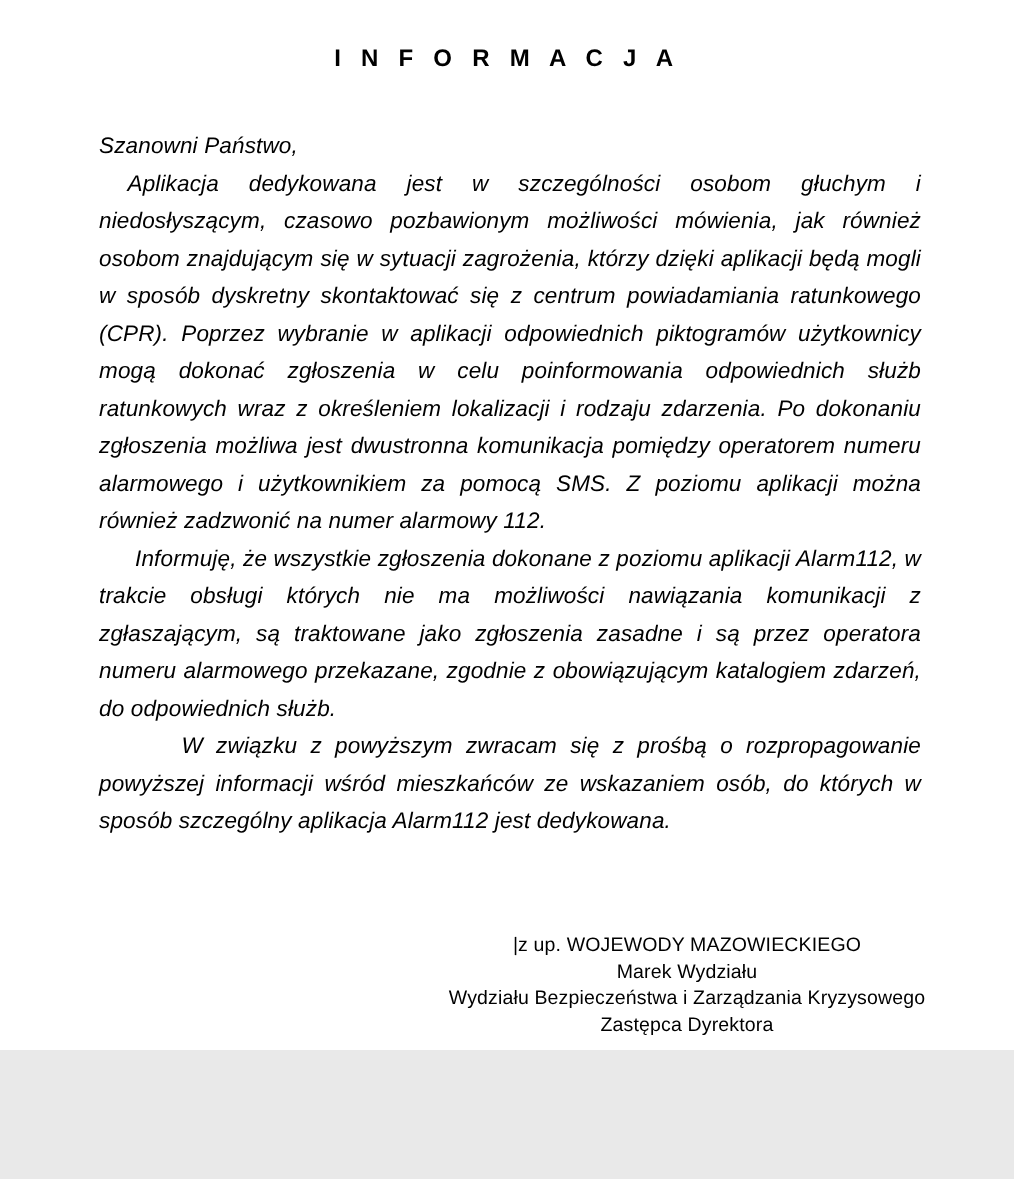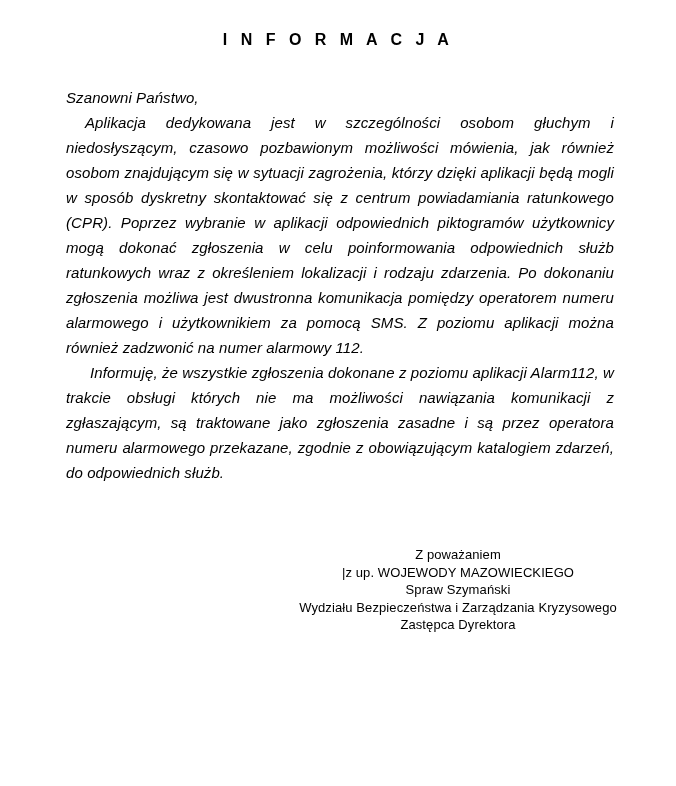--- a/index.html
+++ b/index.html
@@ -1,20 +1,20 @@
 <!DOCTYPE html>
 <html><head>
   <meta charset="utf-8">
   <style>
     * { margin: 0; padding: 0; box-sizing: border-box; }
     html, body { background: #e9e9e9; }
     .page {
       position: relative;
       width: 676px;
-      height: 786px;
+      height: 700px;
       margin: 0 auto;
       background: #ffffff;
       color: #000000;
       font-family: "Liberation Sans", "DejaVu Sans", sans-serif;
       overflow: hidden;
     }
     .doc-title {
       padding-top: 31px;
       text-align: center;
       font-size: 16px;
@@ -54,23 +54,23 @@
 <body>
 
 <div class="page">
 
   <div class="doc-title">I N F O R M A C J A</div>
 
   <div class="doc-body">
     <p class="salutation">Szanowni Państwo,</p>
     <p class="indent-sm">Aplikacja dedykowana jest w szczególności osobom głuchym i niedosłyszącym, czasowo pozbawionym możliwości mówienia, jak również osobom znajdującym się w sytuacji zagrożenia, którzy dzięki aplikacji będą mogli w sposób dyskretny skontaktować się z centrum powiadamiania ratunkowego (CPR). Poprzez wybranie w aplikacji odpowiednich piktogramów użytkownicy mogą dokonać zgłoszenia w celu poinformowania odpowiednich służb ratunkowych wraz z określeniem lokalizacji i rodzaju zdarzenia. Po dokonaniu zgłoszenia  możliwa jest dwustronna komunikacja pomiędzy operatorem numeru alarmowego i użytkownikiem za pomocą SMS. Z poziomu aplikacji można również zadzwonić na numer alarmowy 112.</p>
     <p class="indent-md">Informuję, że wszystkie zgłoszenia dokonane z poziomu aplikacji Alarm112, w trakcie obsługi których nie ma możliwości nawiązania komunikacji z zgłaszającym, są traktowane jako zgłoszenia zasadne i są przez operatora numeru alarmowego przekazane, zgodnie z obowiązującym katalogiem zdarzeń, do odpowiednich służb.</p>
+    <p class="indent-lg">W związku z powyższym zwracam się z prośbą o rozpropagowanie powyższej informacji wśród mieszkańców ze wskazaniem osób, do których w sposób szczególny aplikacja Alarm112 jest dedykowana.</p>
   </div>
 
   <div class="signature-block">
-    <div>Z poważaniem</div>
     <div>|z up. WOJEWODY MAZOWIECKIEGO</div>
-    <div>Spraw Szymański</div>
+    <div>Marek Wydziału</div>
     <div>Wydziału Bezpieczeństwa i Zarządzania Kryzysowego</div>
     <div>Zastępca Dyrektora</div>
   </div>
 
 </div>
 
 </body></html>

